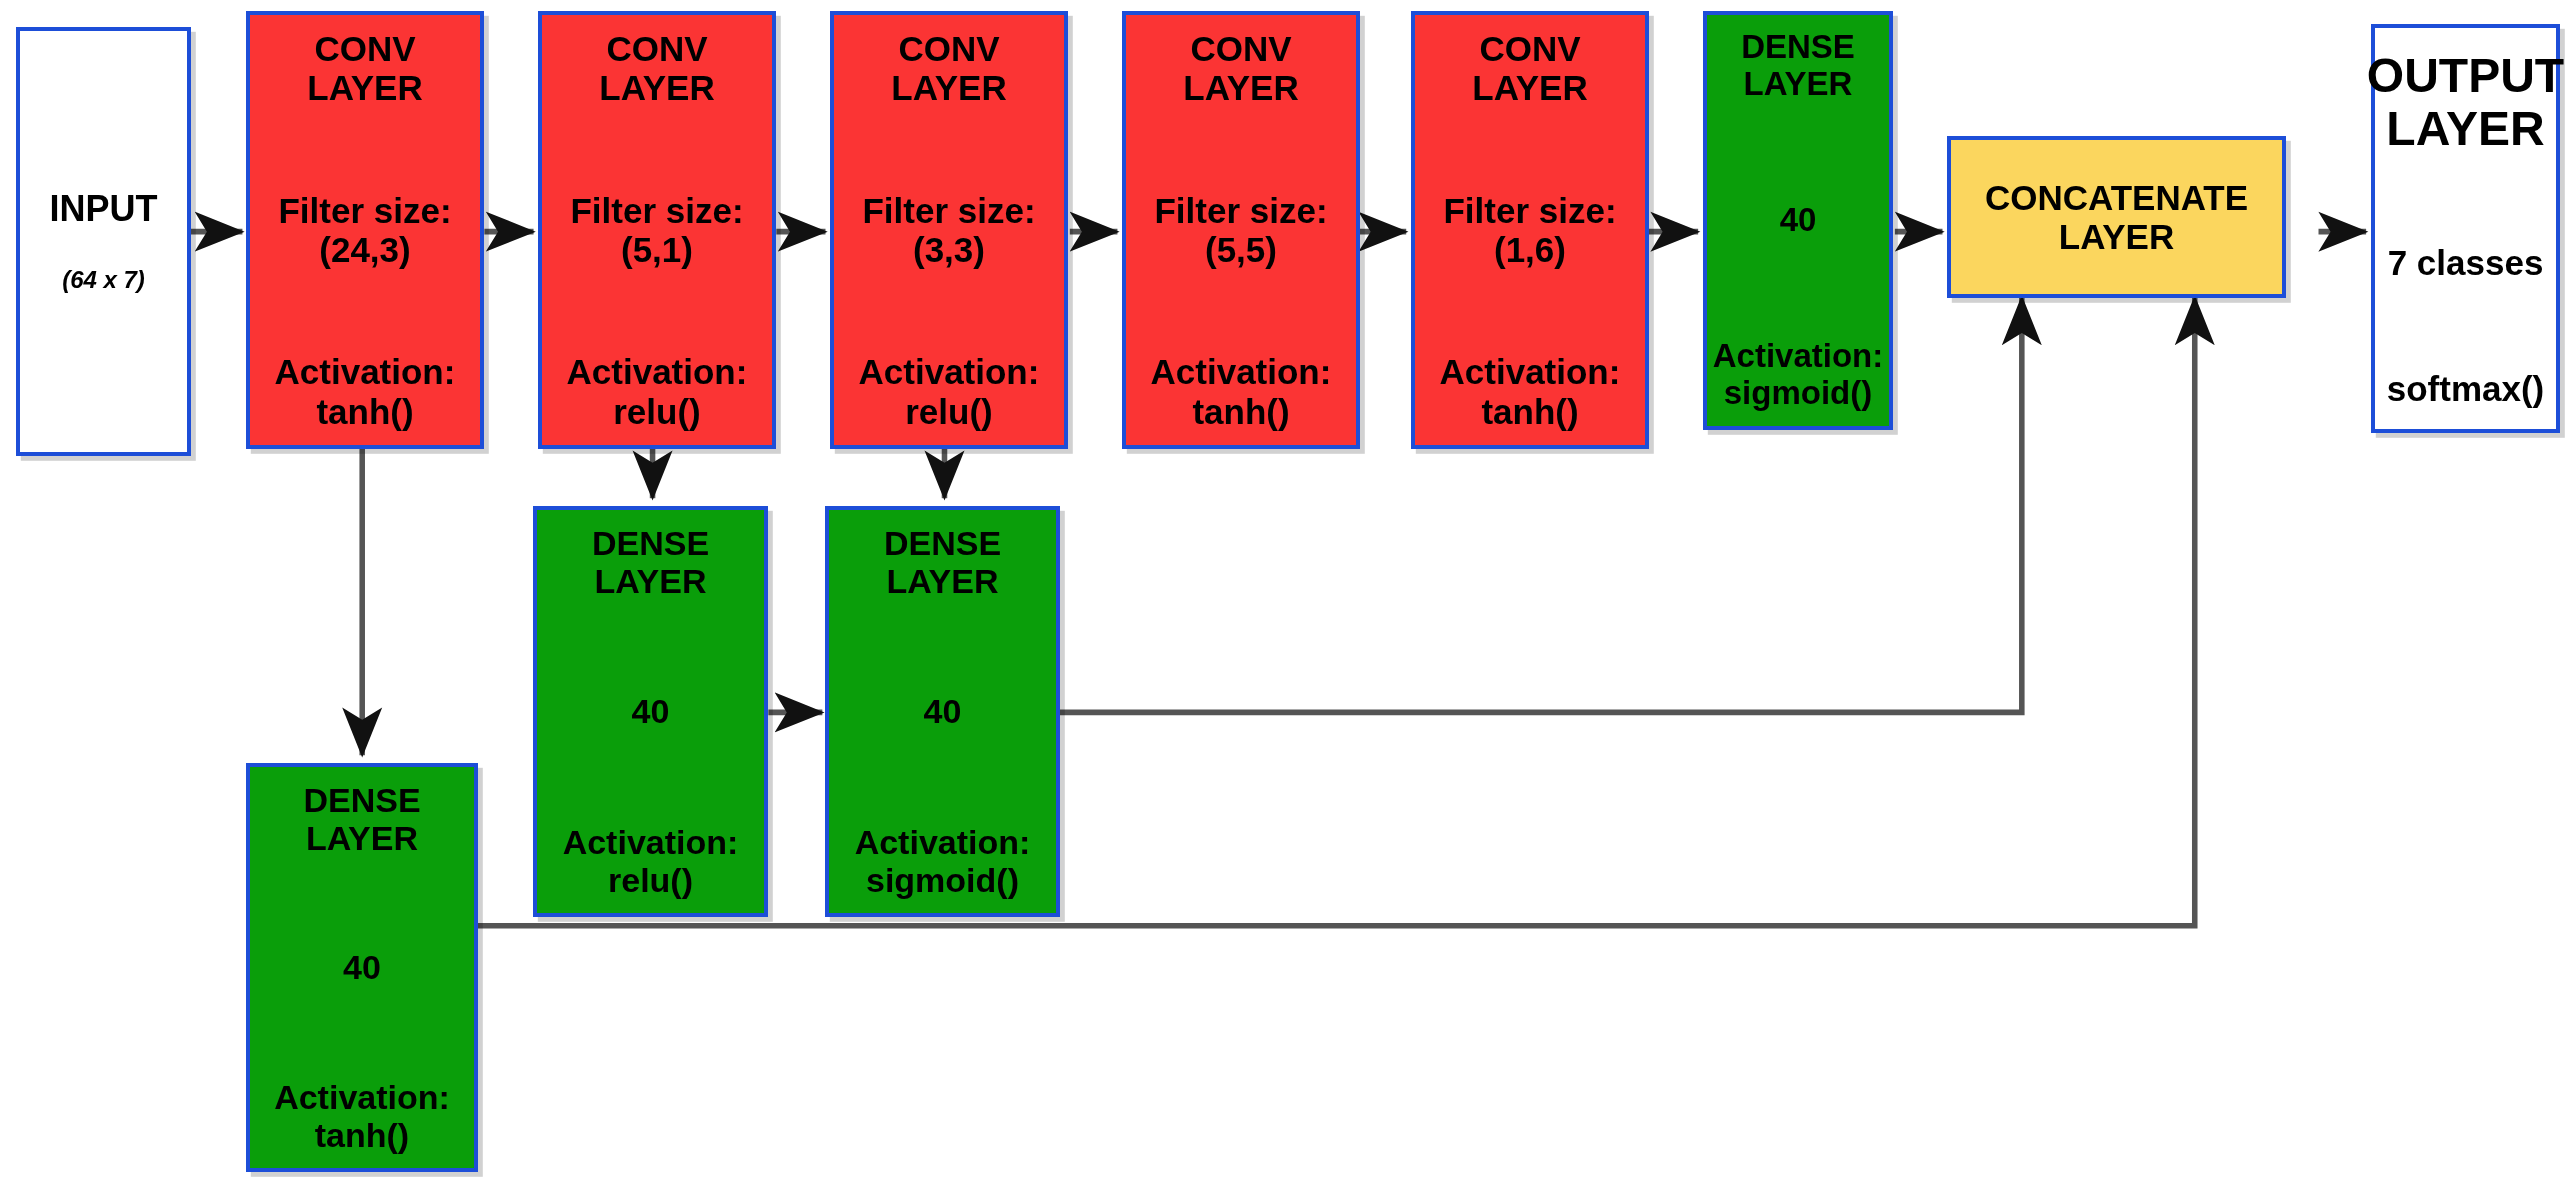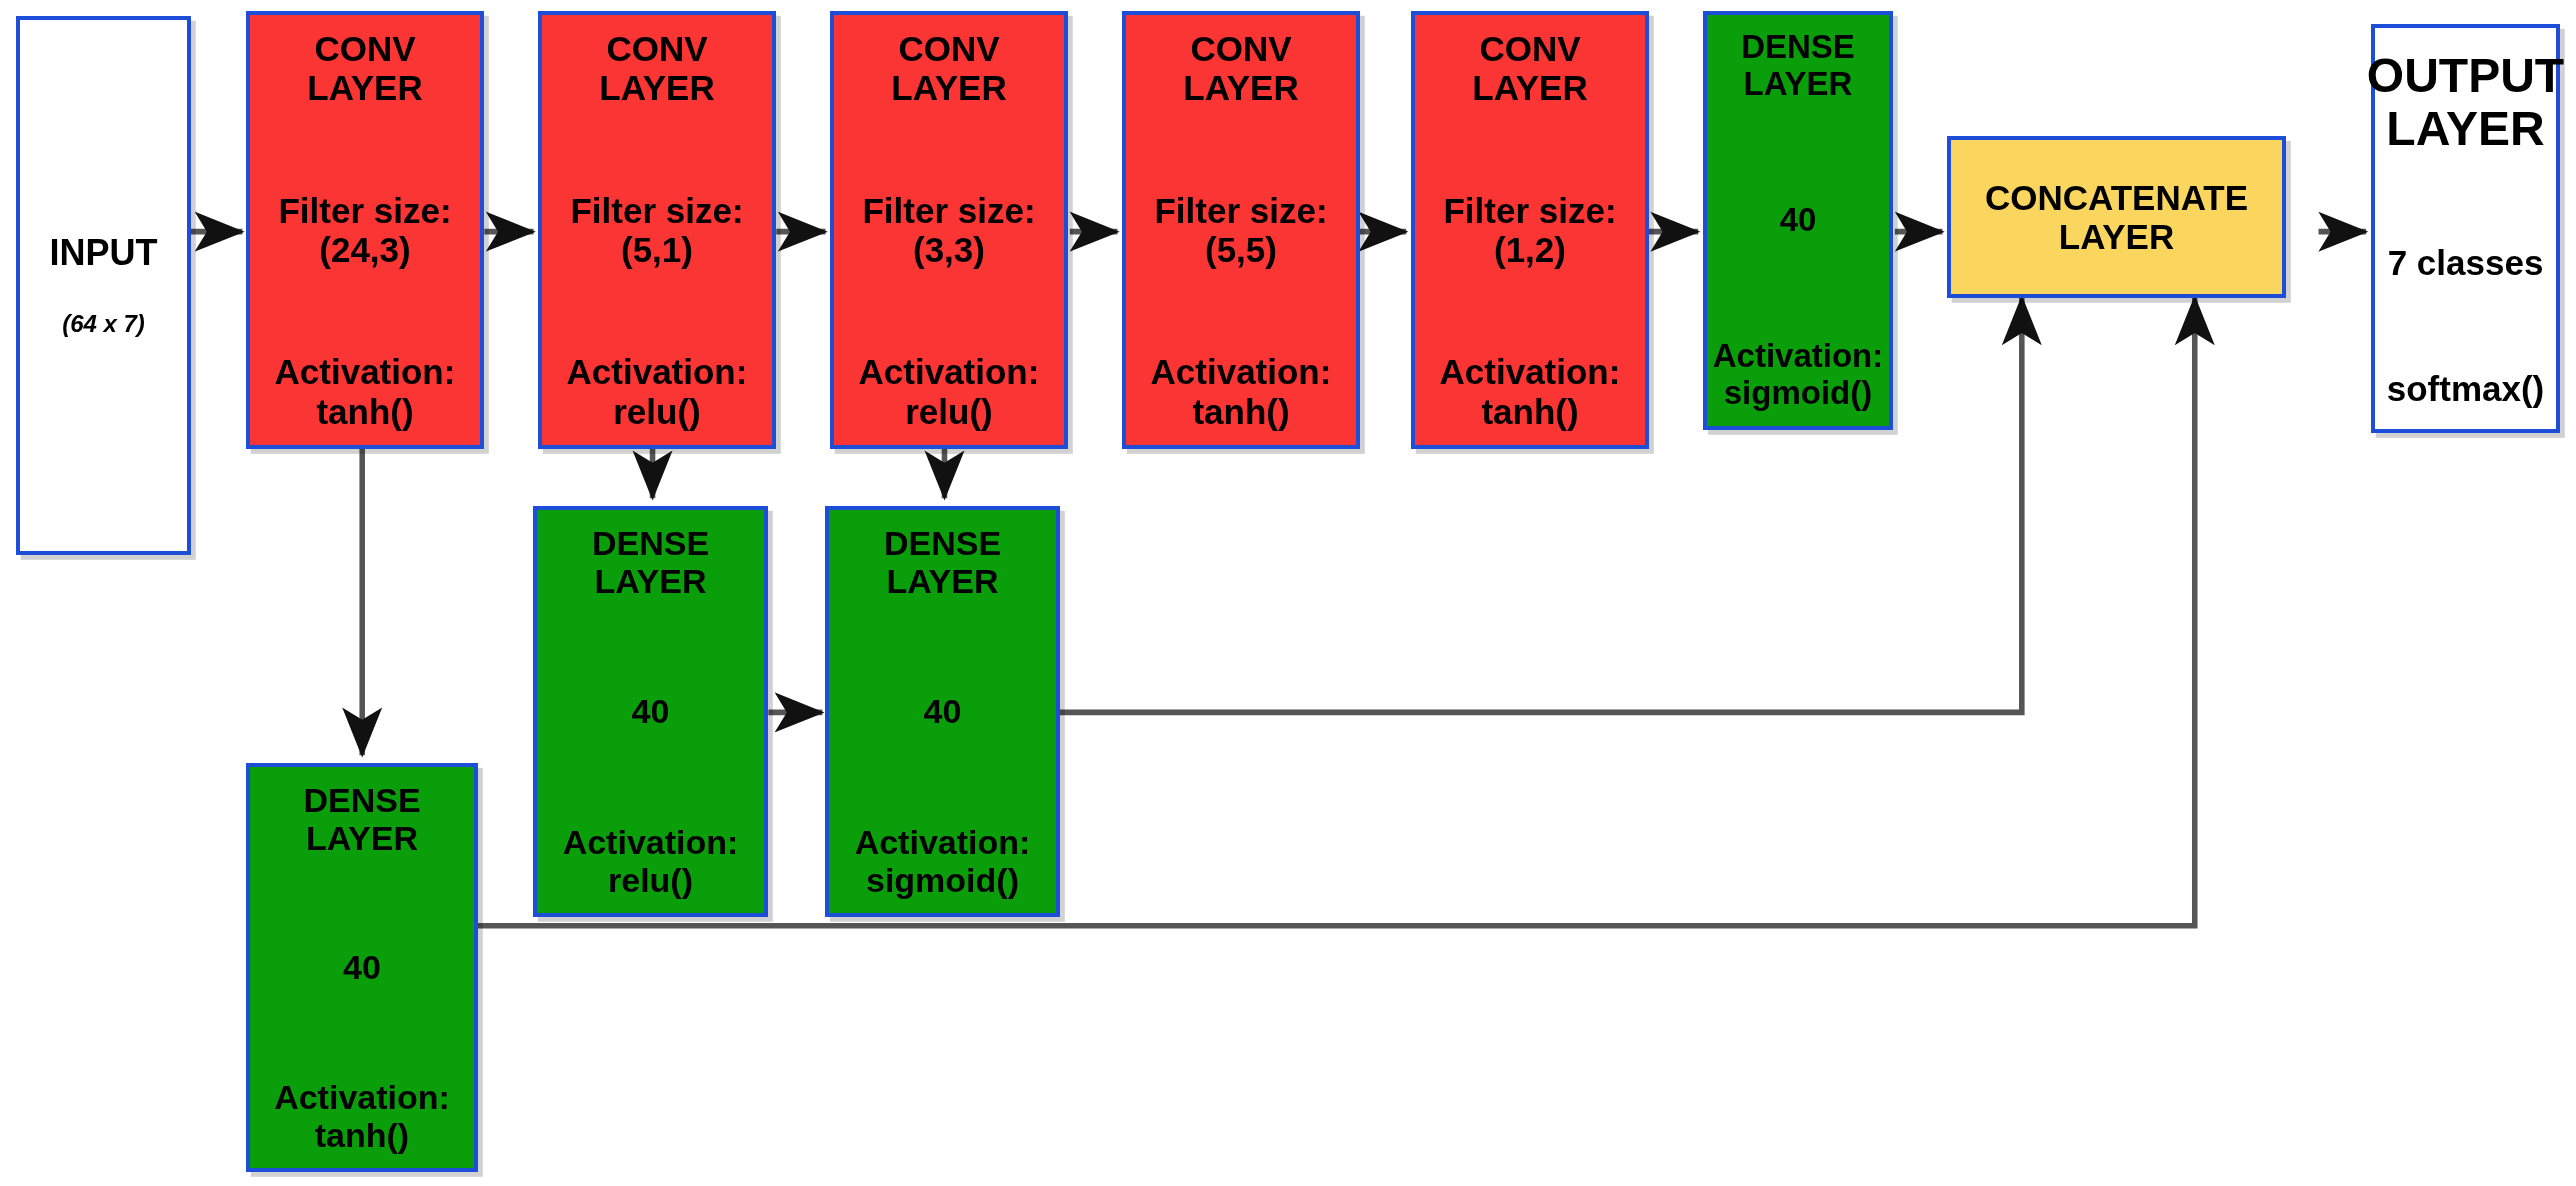--- a/index.html
+++ b/index.html
@@ -42,21 +42,21 @@
       <line x1="2922" y1="292" x2="2982" y2="292"></line>
       <line x1="456" y1="566" x2="456" y2="952"></line>
       <line x1="822" y1="566" x2="822" y2="628"></line>
       <line x1="1190" y1="566" x2="1190" y2="628"></line>
       <line x1="968" y1="898" x2="1036" y2="898"></line>
       <path d="M1334,898 L2548,898 L2548,375"></path>
       <path d="M598,1167 L2766,1167 L2766,375"></path>
     </g>
   </svg>
 
-  <div class="node white" style="left:16px;top:16px;width:175px;height:539px;">
+  <div class="node white" style="left:16px;top:27px;width:175px;height:429px;">
     <div class="pad center">
       <div class="ttl" style="font-size:36px;">INPUT</div>
       <div class="mid" style="font-size:24px;font-style:italic;">(64 x 7)</div>
     </div>
   </div>
 
   <div class="node red" style="left:246px;top:11px;width:238px;height:438px;">
     <div class="pad">
       <div class="ttl" style="font-size:35px;">
         <div>CONV</div>
@@ -125,21 +125,21 @@
   </div>
 
   <div class="node red" style="left:1411px;top:11px;width:238px;height:438px;">
     <div class="pad">
       <div class="ttl" style="font-size:35px;">
         <div>CONV</div>
         <div>LAYER</div>
       </div>
       <div class="mid" style="font-size:35px;">
         <div>Filter size:</div>
-        <div>(1,2)</div>
+        <div>(1,6)</div>
       </div>
       <div class="act" style="font-size:35px;">
         <div>Activation:</div>
         <div>tanh()</div>
       </div>
     </div>
   </div>
 
   <div class="node green" style="left:1703px;top:11px;width:190px;height:419px;">
     <div class="pad">

